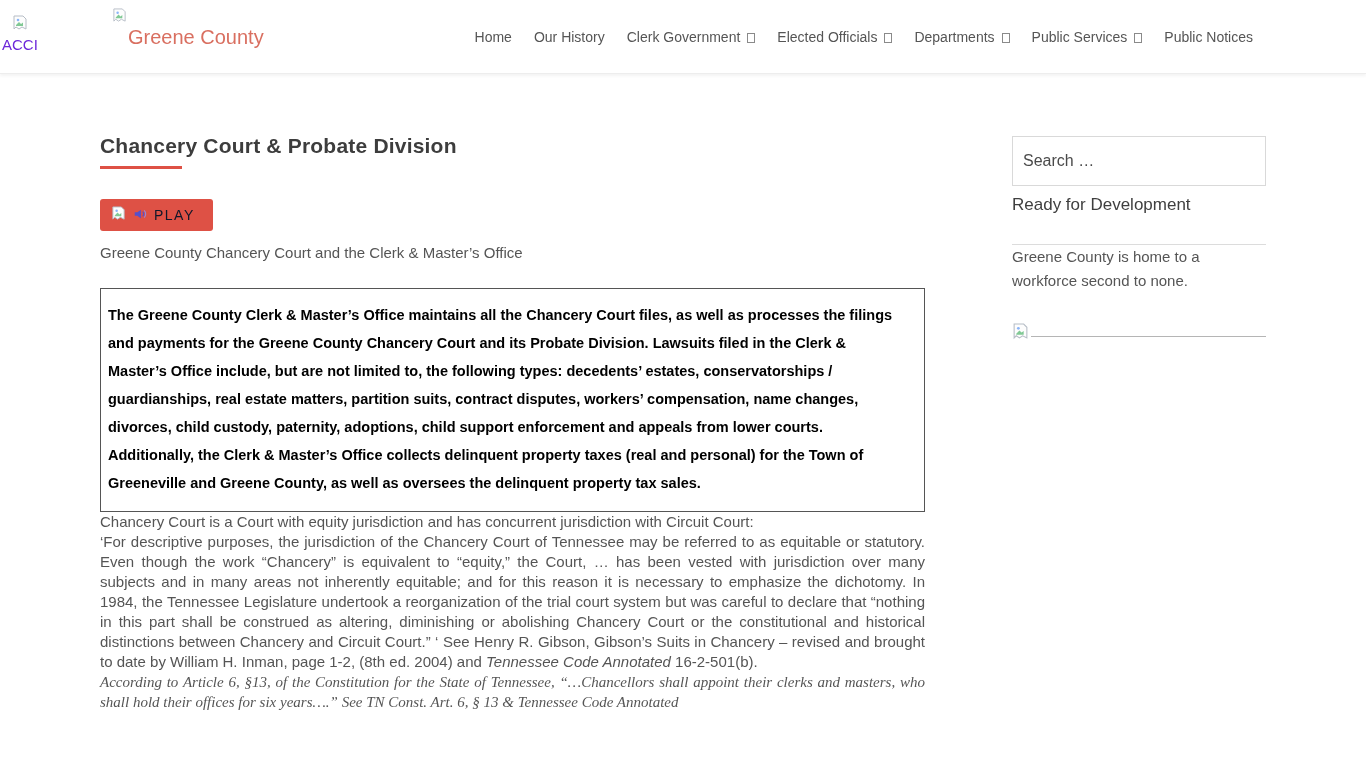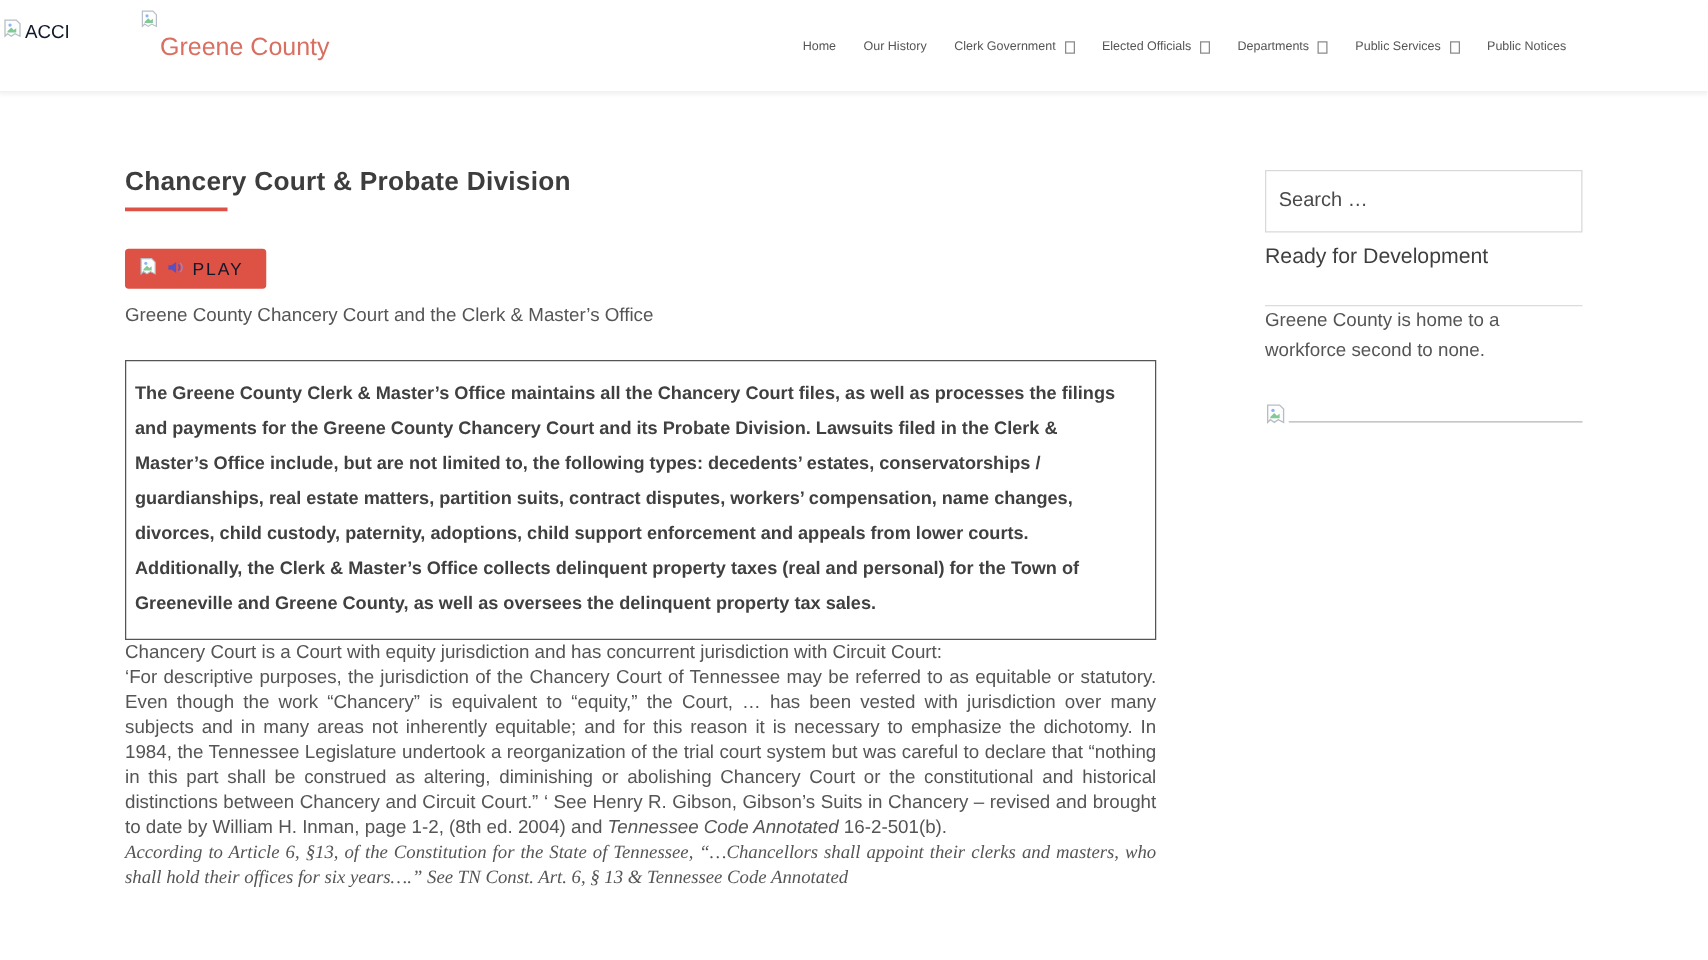--- a/index.html
+++ b/index.html
@@ -13,33 +13,33 @@
 
   
   header {
     position: relative; height: 74px; background: #fff;
     border-bottom: 1px solid #ededed;
     box-shadow: 0 2px 3px rgba(0,0,0,0.05);
   }
   .acci {
     position: absolute; left: 2px; top: 15px;
     display: flex; align-items: center; gap: 2px;
-    font-size: 15px; color: #0f172a; text-decoration: none;
+    font-size: 15px; color: #6d28d9; text-decoration: none; flex-direction: column;
   }
   .logo { position: absolute; left: 112px; top: 8px; text-decoration: none; display: block; }
   .logo .brand {
     display: block; margin-left: 16px; margin-top: -1px;
     font-size: 20px; color: #d96f60; white-space: nowrap;
   }
   nav.main-nav {
     position: absolute; right: 113px; top: 0; height: 74px;
     display: flex; align-items: center; gap: 22px;
   }
   nav.main-nav a {
-    font-size: 10px; color: #555; text-decoration: none;
+    font-size: 14px; color: #555; text-decoration: none;
     display: flex; align-items: center; gap: 7px; white-space: nowrap;
   }
   .box-glyph {
     display: inline-block; width: 8px; height: 10px;
     border: 1px solid #8a8a8a; margin-top: 1px;
   }
 
   
   .content { display: flex; justify-content: space-between; padding: 0 100px; }
   article.main-col { width: 825px; padding-top: 60px; }
@@ -55,21 +55,21 @@
     display: flex; align-items: center; gap: 7px;
     color: #0f172a; font-size: 14px; letter-spacing: 1.5px;
     font-family: Liberation Sans, sans-serif; cursor: pointer;
   }
 
   .subtitle { margin: 13px 0 0; font-size: 15px; color: #555; }
 
   .info-box {
     margin-top: 27px; border: 1px solid #555;
     padding: 12px 26px 14px 7px;
-    font-weight: bold; color: #404040;
+    font-weight: bold; color: #000000;
     font-size: 14.5px; line-height: 28px;
   }
 
   p.body-p { font-size: 15px; color: #555; line-height: 20px; margin: 0; }
   .p1 { margin-top: 23px; }
   .p2 { margin-top: 29px; text-align: justify; }
   .p3 { margin-top: 29px; text-align: justify; font-style: italic; font-family: Liberation Serif, serif; }
   .em { font-style: italic; }
 
   

